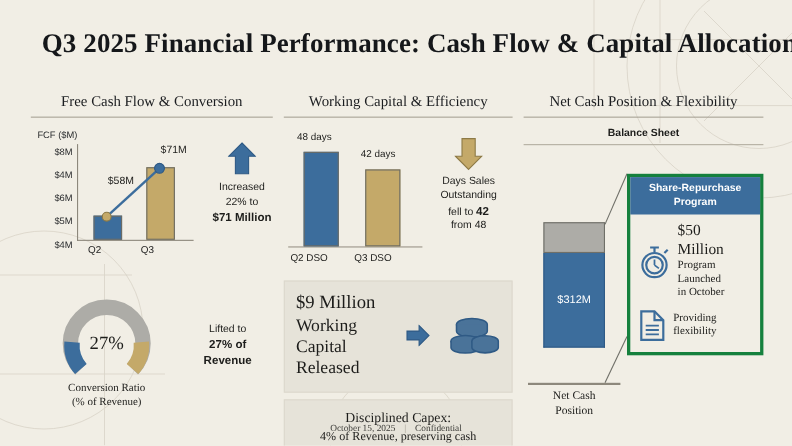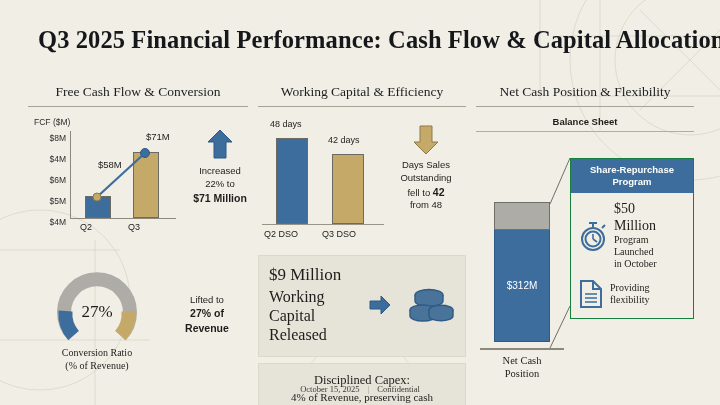--- a/index.html
+++ b/index.html
@@ -117,29 +117,29 @@
 
   
   .bs-head {
     margin-top:9px; text-align:center; font-size:9.5px; font-weight:700;
     color:#1d1d1b; padding-bottom:4px; border-bottom:1px solid #b3ada0;
   }
   .bs-body { position:relative; height:235px; margin-top:8px; }
 
   .stack { position:absolute; left:18px; top:62px; width:56px; }
   .stack-top { height:28px; background:#adaca7; border:1px solid #6f6f68; }
-  .stack-bot { height:112px; background:#3c6d9c; border:1px solid #2f5a85; border-top:none;
+  .stack-bot { height:86px; background:#3c6d9c; border:1px solid #2f5a85; border-top:none;
                display:flex; align-items:center; justify-content:center;
                color:#fff; font-size:10px; }
   .stack-base { position:absolute; left:-14px; top:146px; width:84px; height:1.6px; background:#8d887c; }
   .stack-cap { position:absolute; left:-16px; top:152px; width:88px; text-align:center;
                font-family:"Liberation Serif", serif; font-size:10.5px; line-height:1.25; }
 
   .callout { position:absolute; left:94px; top:18px; width:124px; background:#f1eee5;
-             border:1px solid #15803d; }
+             border:3px solid #15803d; }
   .callout-hd { background:#3c6d9c; color:#fff; font-size:9.5px; font-weight:700;
                 text-align:center; padding:5px 4px; line-height:1.25; }
   .callout-bd { padding:8px 7px 9px; }
   .co-row { display:flex; align-items:center; gap:6px; }
   .co-row + .co-row { margin-top:9px; }
   .co-txt { font-family:"Liberation Serif", serif; font-size:10px; line-height:1.2; }
   .co-amt { font-size:14px; }
   .connector { position:absolute; left:0; top:0; }
 
   

